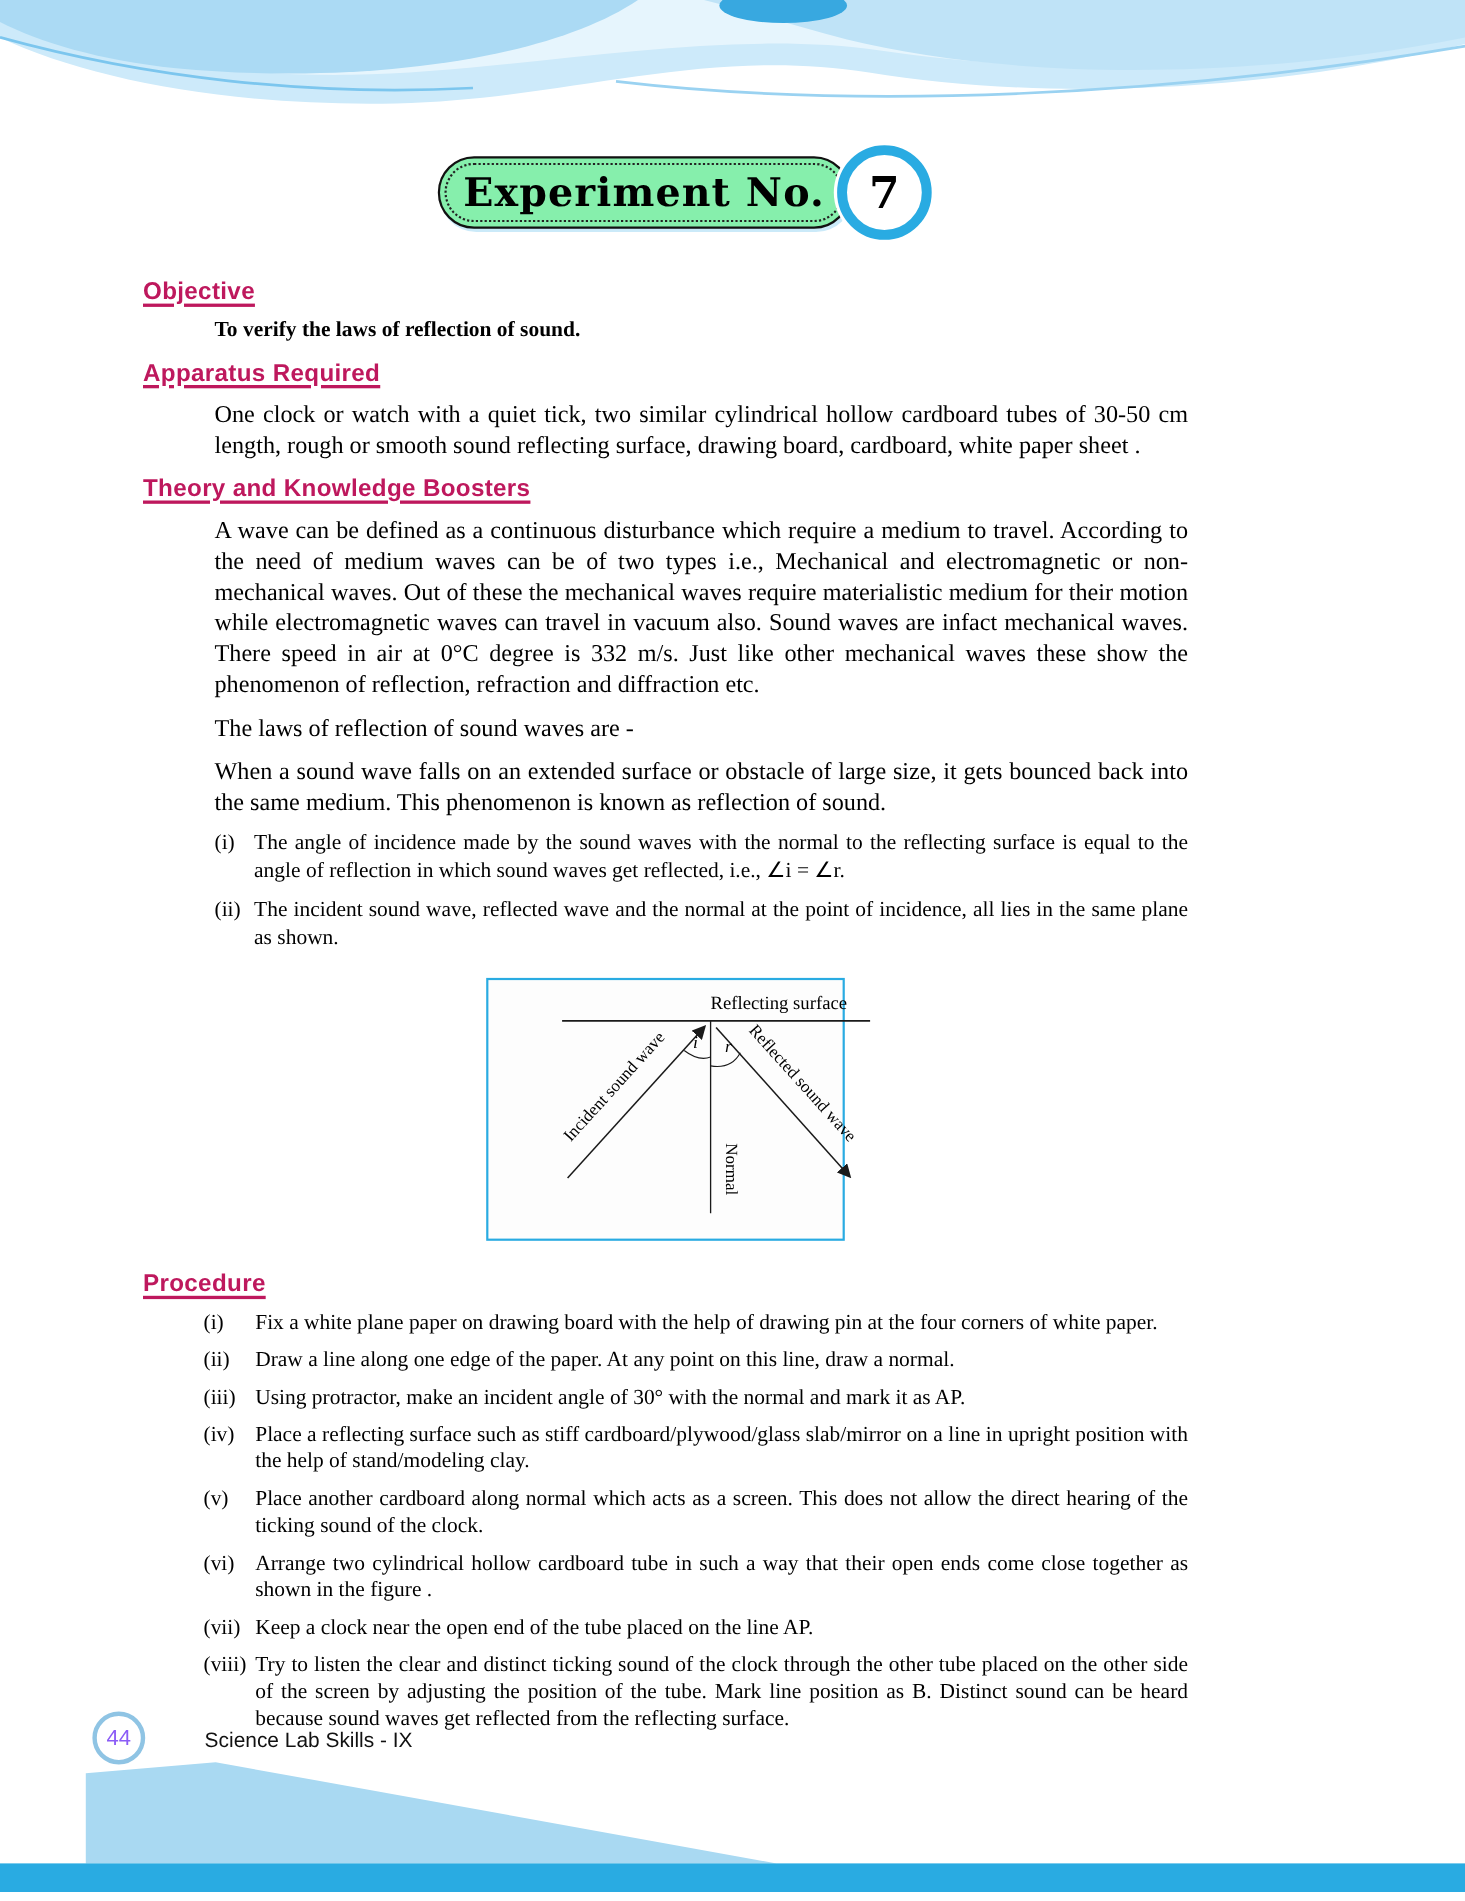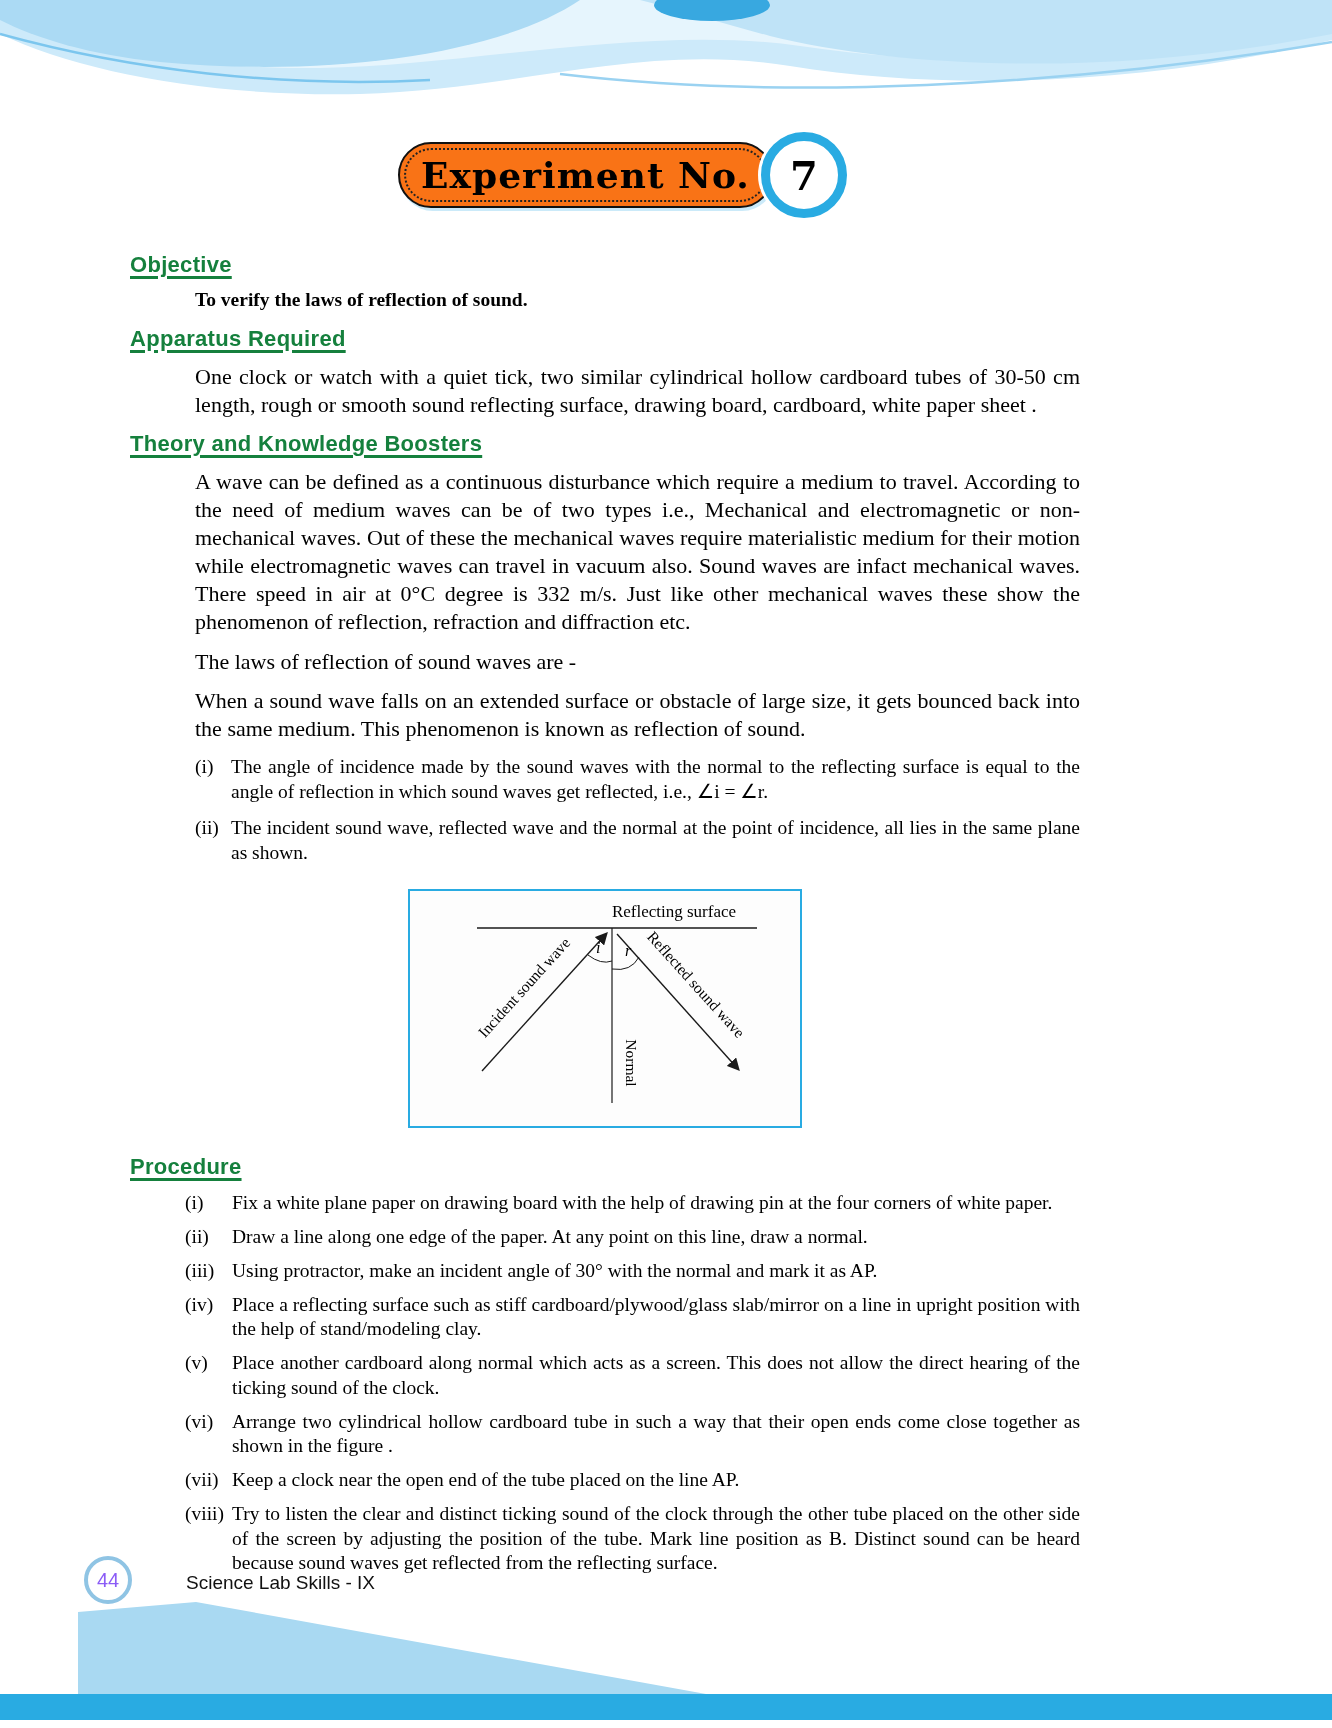--- a/index.html
+++ b/index.html
@@ -8,59 +8,59 @@
     position:relative; width:1332px; height:1728px; background:#fff;
     font-family:"Liberation Serif", serif; color:#000; overflow:hidden;
   }
   .header-art { position:absolute; top:0; left:0; display:block; }
 
   
   .banner { position:absolute; top:142px; left:398px; }
   .banner-box {
     width:375px; height:66px; border:2.5px solid #111; border-radius:33px;
     position:relative; display:flex; align-items:center; justify-content:center;
-    background:#f97316; box-shadow:2px 3px 0 rgba(105,195,238,0.35);
+    background:#86efac; box-shadow:2px 3px 0 rgba(105,195,238,0.35);
   }
   .banner-box::before {
     content:""; position:absolute; inset:4px;
     border:2.5px dotted #222; border-radius:28px; pointer-events:none;
   }
   .banner-label {
     font-family:"DejaVu Serif", serif; font-weight:bold; font-size:36px; letter-spacing:1px;
   }
   .banner-circle {
     position:absolute; left:363px; top:-10px; width:86px; height:86px; border-radius:50%;
     background:#fff; border:9px solid #29abe2; box-shadow:0 0 0 3px #fff;
     display:flex; align-items:center; justify-content:center;
   }
   .banner-circle span { font-family:"DejaVu Serif", serif; font-weight:bold; font-size:40px; }
 
   
   .content { position:absolute; left:130px; top:252px; width:950px; }
   .sec-heading {
     font-family:"Liberation Sans", sans-serif; font-weight:bold; font-size:22px;
-    color:#15803d; text-decoration:underline; text-decoration-thickness:2.5px;
+    color:#be185d; text-decoration:underline; text-decoration-thickness:2.5px;
     text-underline-offset:4px; letter-spacing:0.3px; margin-bottom:11px;
   }
   .obj-text { margin-left:65px; font-weight:bold; font-size:19.5px; margin-bottom:15px; }
   .body-text {
     margin-left:65px; font-size:22px; line-height:1.27; text-align:justify; margin-bottom:12px;
   }
   .ul { }
   .law-item, .proc-item { display:flex; font-size:19.5px; line-height:1.27; }
   .law-item { margin-left:65px; margin-bottom:11px; }
   .law-num { flex:0 0 36px; }
   .law-text { flex:1; text-align:justify; }
   .proc-item { margin-left:55px; margin-bottom:9px; }
   .proc-num { flex:0 0 47px; }
   .proc-text { flex:1; text-align:justify; }
 
   
   .diagram-box {
-    width:394px; margin:24px auto 26px; border:2px solid #29abe2;
+    width:326px; margin:24px auto 26px; border:2px solid #29abe2;
     background:#fdfdfd; padding:10px 12px;
   }
   .diagram-box svg { display:block; }
   .fig-label { font-family:"Liberation Serif", serif; }
 
   
   .footer-art { position:absolute; bottom:0; left:0; display:block; }
   .page-circle {
     position:absolute; left:84px; top:1556px; width:48px; height:48px; border-radius:50%;
     border:4px solid #8fc4e4; background:#fff;

